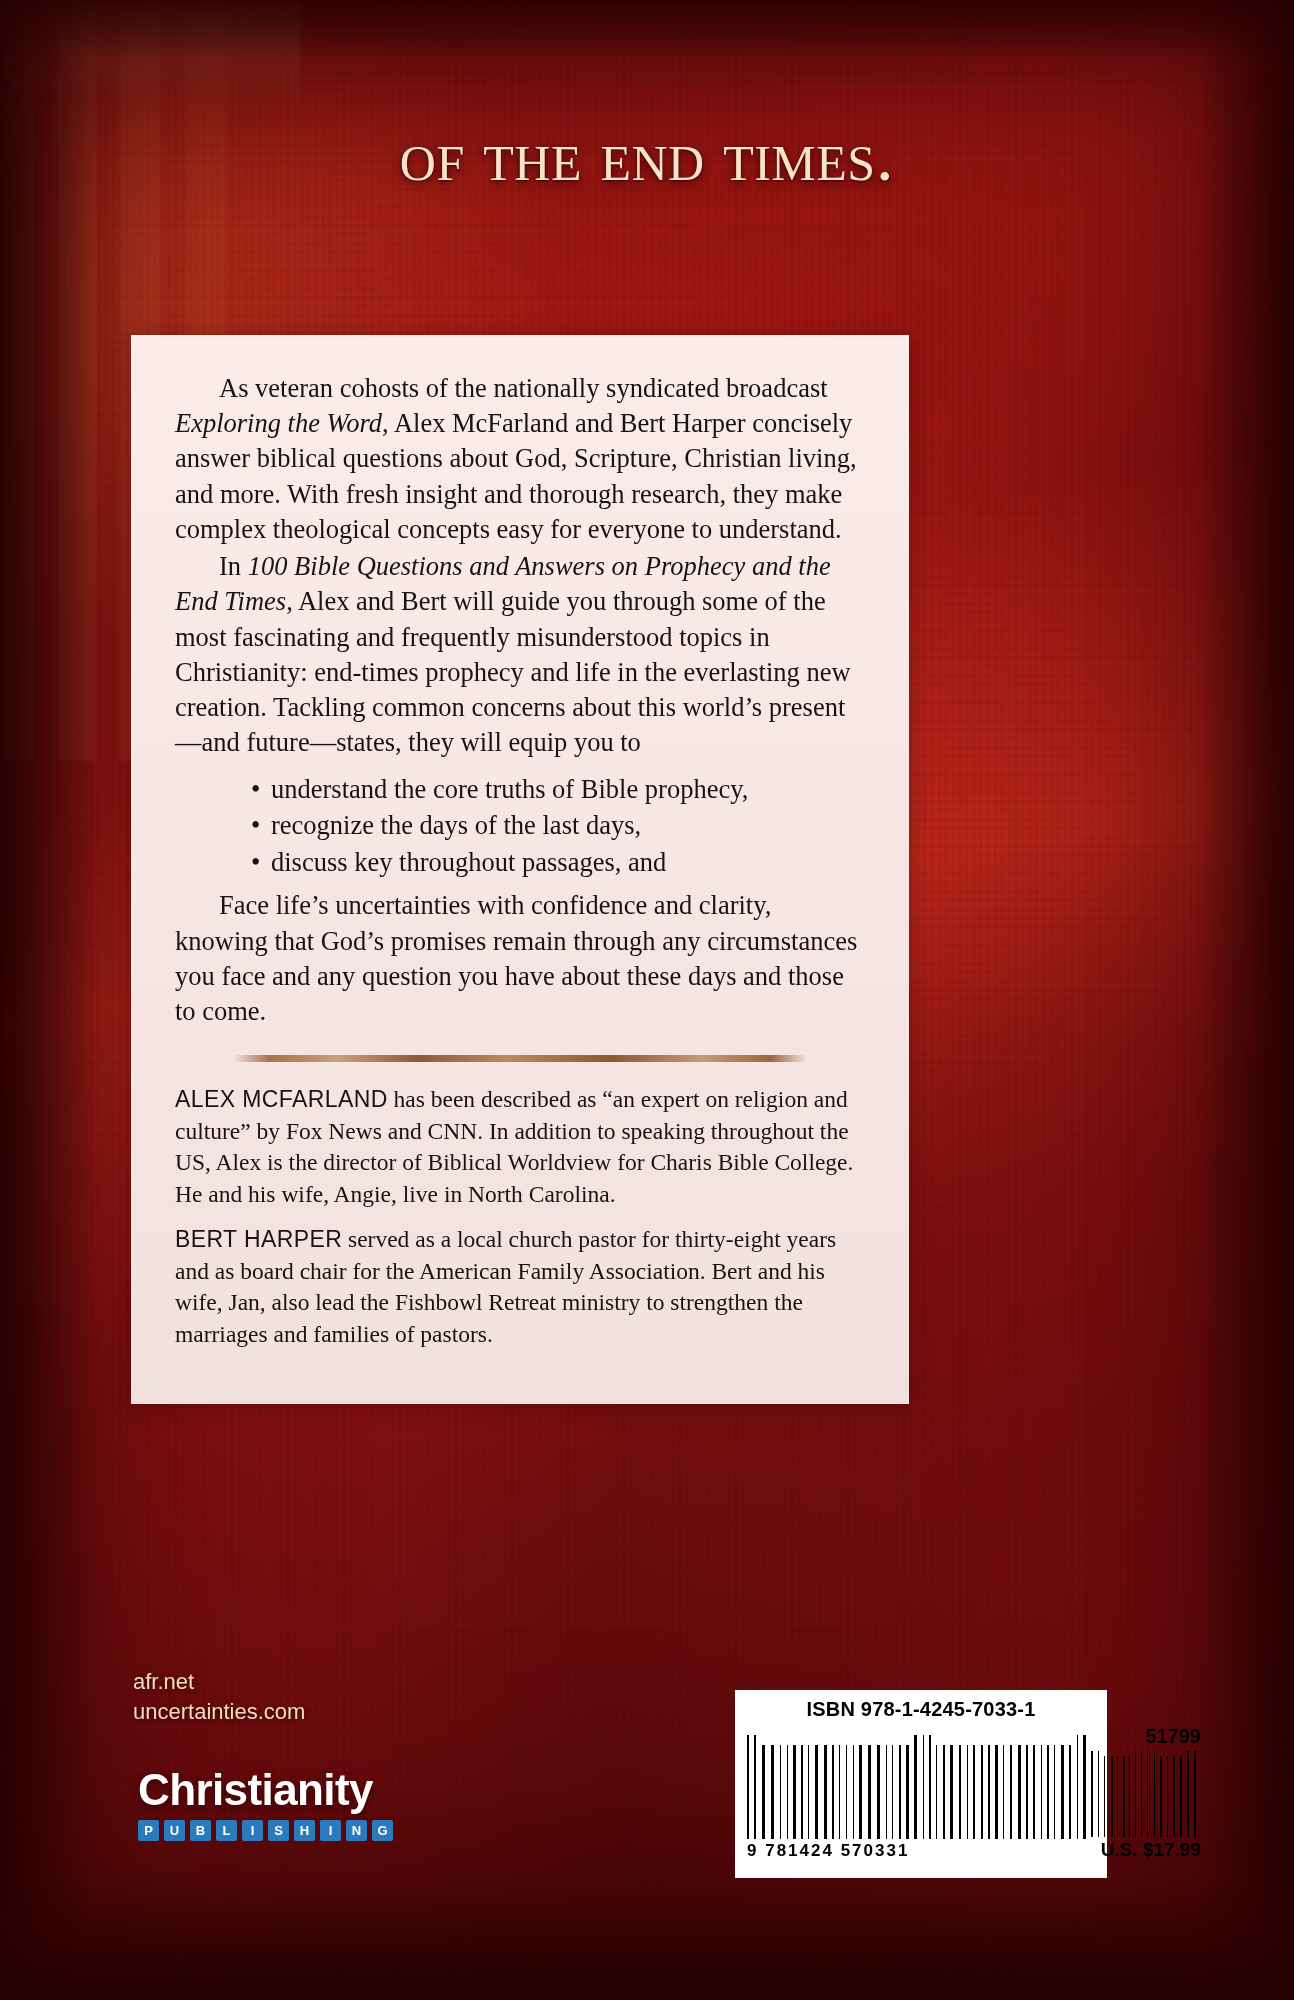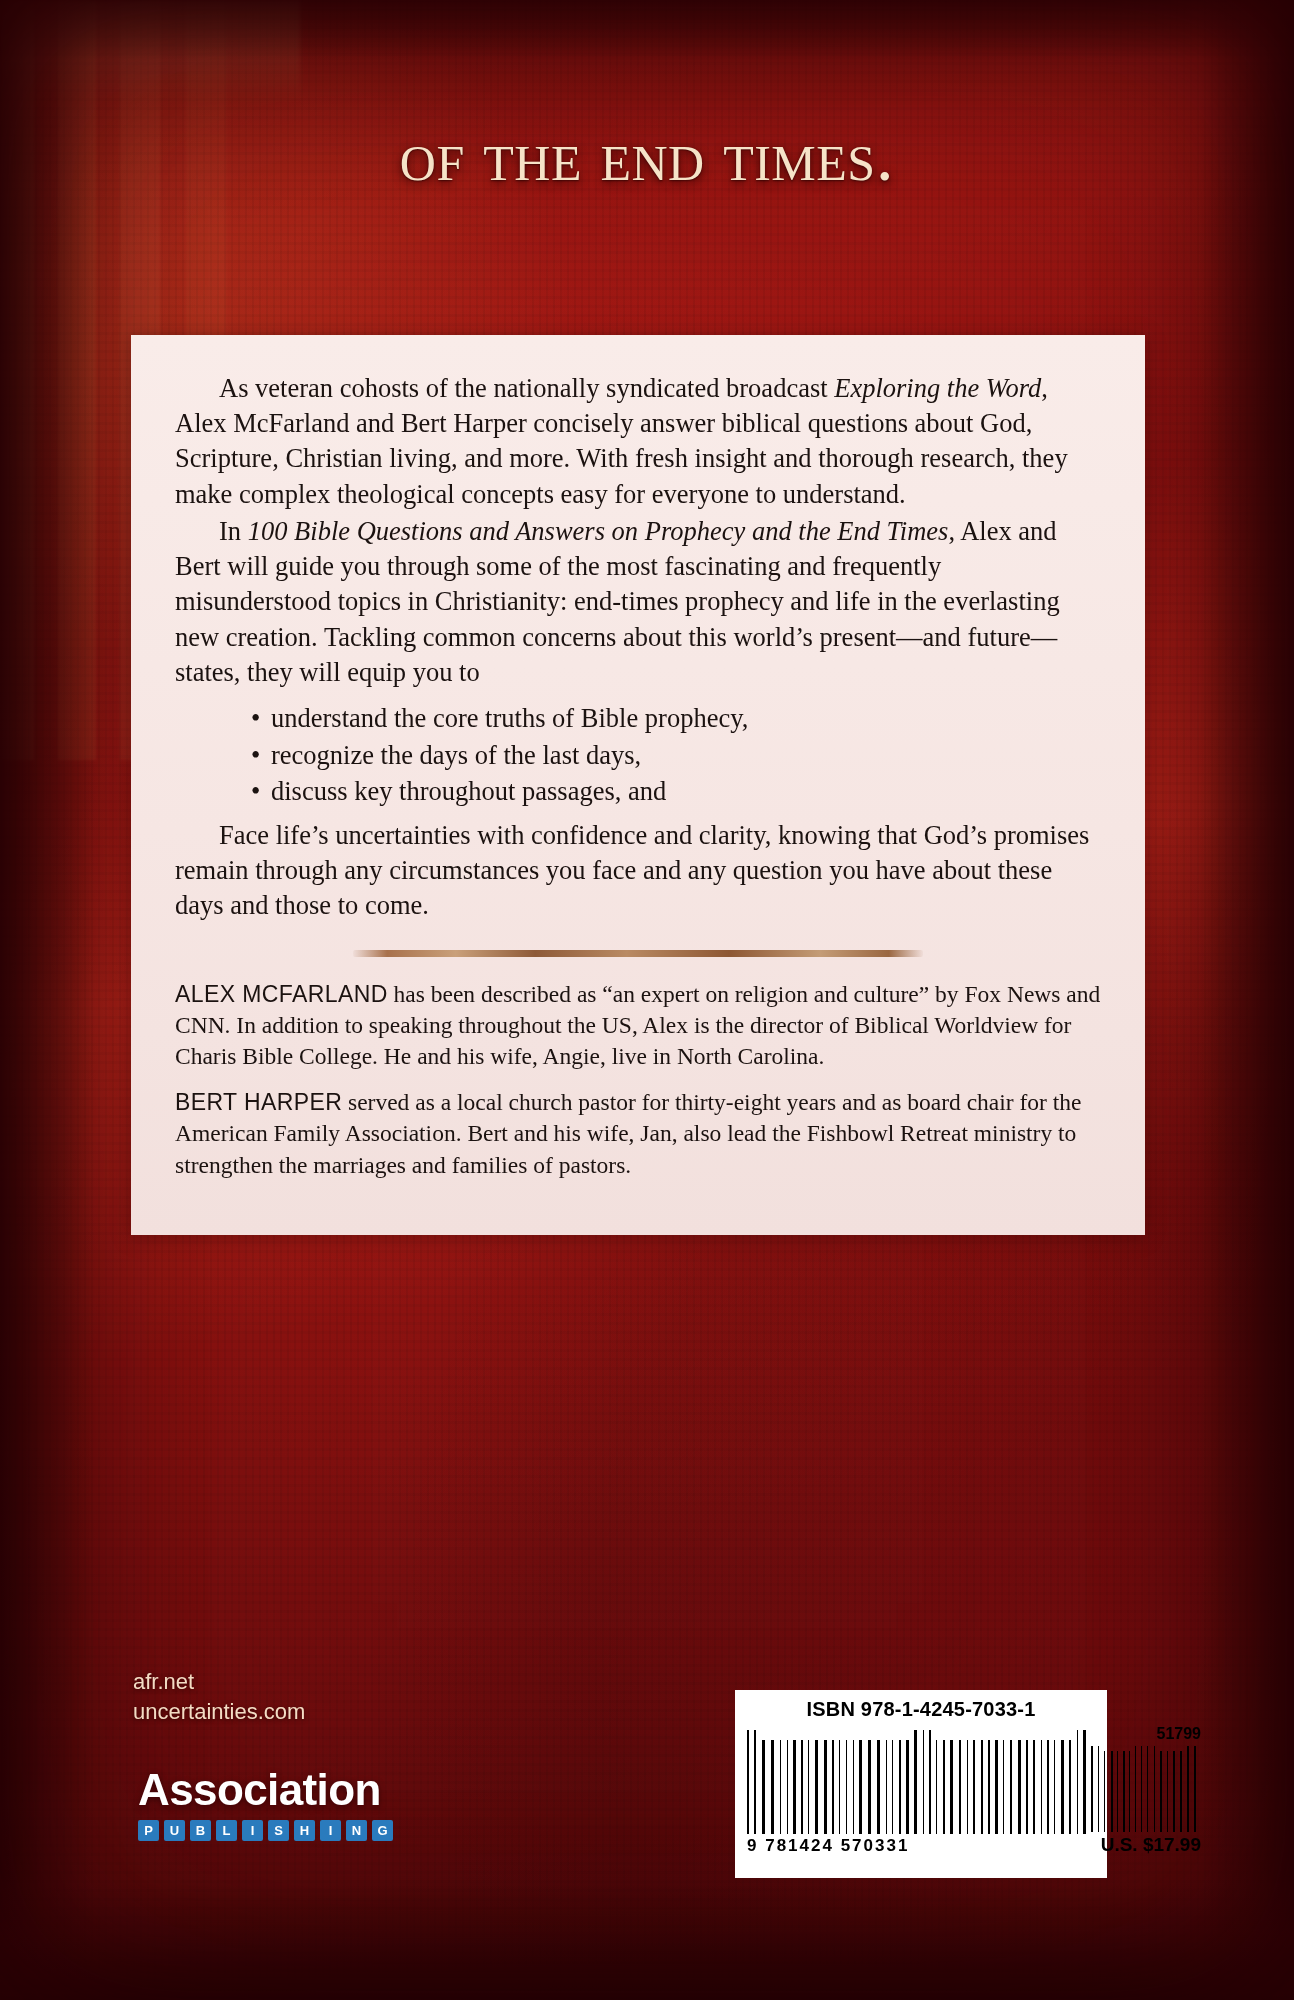--- a/index.html
+++ b/index.html
@@ -116,21 +116,21 @@
     font-variant: small-caps;
     text-transform: lowercase;
   }
   .headline .line::first-letter { font-size: 1em; }
 
   
   .panel {
     position: absolute;
     left: 131px;
     top: 335px;
-    width: 1014px;
+    width: 778px;
     background: #f7e9e6;
     background: linear-gradient(180deg, #f9ece9 0%, #f6e6e3 55%, #f2e0dd 100%);
     box-shadow: 0 2px 18px rgba(40,2,4,0.35);
     padding: 36px 44px 40px 44px;
     box-sizing: border-box;
     color: #1d1514;
   }
 
   .body-text {
     font-size: 26.5px;
@@ -258,21 +258,21 @@
   .bars span {
     display: block;
     background: #000;
     margin-right: 2px;
   }
   .supp {
     width: 110px;
   }
   .supp-num {
     text-align: right;
-    font-size: 16px;
+    font-size: 20px;
     font-weight: bold;
     margin-bottom: 3px;
   }
   .ean-num {
     font-size: 17px;
     font-weight: bold;
     letter-spacing: 2px;
     margin-top: 2px;
   }
   .price {
@@ -325,21 +325,21 @@
     <p class="bio"><span class="name">BERT HARPER</span><span> served as a local church pastor for thirty-eight years and as board chair for the American Family Association. Bert and his wife, Jan, also lead the Fishbowl Retreat ministry to strengthen the marriages and families of pastors.</span></p>
 
   </div>
 
   <div class="urls">
     <div>afr.net</div>
     <div>uncertainties.com</div>
   </div>
 
   <div class="logo">
-    <div class="name">Association</div>
+    <div class="name">Christianity</div>
     <div class="sub">
       <span class="sq">P</span>
       <span class="sq">U</span>
       <span class="sq">B</span>
       <span class="sq">L</span>
       <span class="sq">I</span>
       <span class="sq">S</span>
       <span class="sq">H</span>
       <span class="sq">I</span>
       <span class="sq">N</span>

